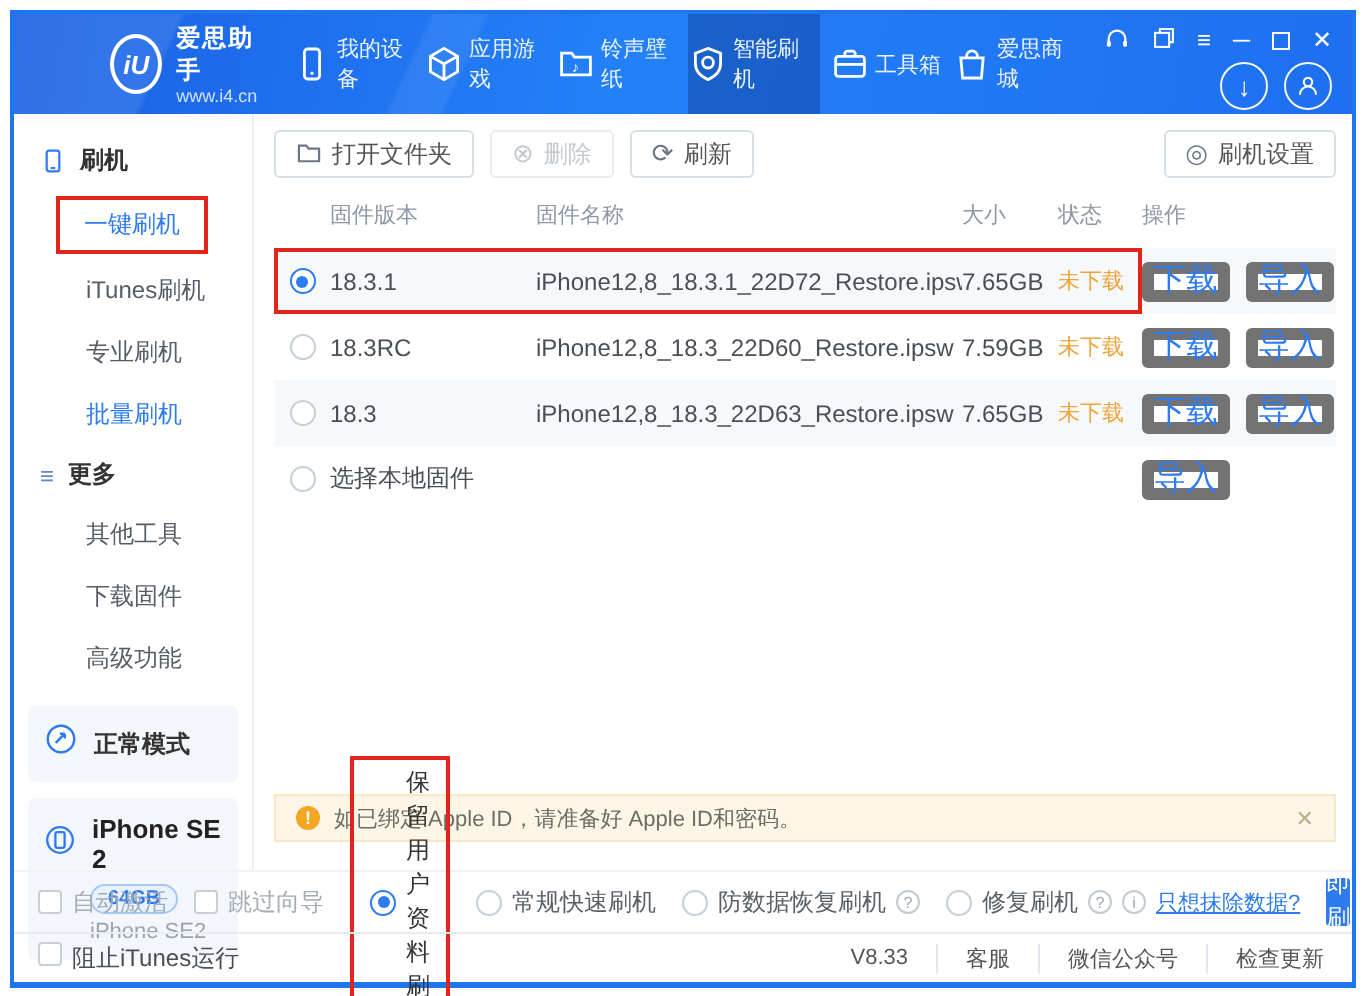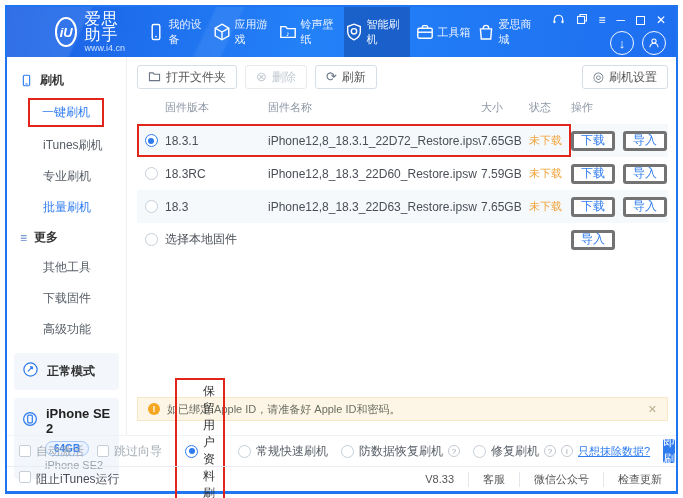--- a/index.html
+++ b/index.html
@@ -11,21 +11,21 @@
             display:flex; flex-direction:column; }
 
   
   .topbar { height:50px; flex:0 0 50px; display:flex; align-items:stretch; position:relative;
     background:
       linear-gradient(115deg, rgba(255,255,255,.10) 12%, transparent 12.5%, transparent 30%, rgba(255,255,255,.07) 30.5%, rgba(255,255,255,.07) 34%, transparent 34.5%),
       linear-gradient(100deg,#1a5fe4,#2381f8 45%,#1e6ff0); padding-left: 36px; }
   .logo { display:flex; align-items:center; gap:7px; padding:0 13px 0 12px; }
   .logo-badge { width:30px; height:30px; border:2px solid #fff; border-radius:50%; display:flex;
     align-items:center; justify-content:center; color:#fff; font-weight:bold; font-style:italic; font-size:13px; }
-  .logo-brand { font-size:16px; font-weight:normal; color:#fff; letter-spacing:1px; line-height:16px; }
+  .logo-brand { font-size:12px; font-weight:bold; color:#fff; letter-spacing:1px; line-height:16px; }
   .logo-site { font-size:9px; color:#cfe2ff; }
   .tabs { display:flex; }
   .tab { width:66px; display:flex; flex-direction:row; align-items:center; justify-content:center;
     gap:3px; color:#eaf2ff; font-size:11px; cursor:default; }
   .tab.active { background:rgba(8,34,110,.32); }
   .tab svg { display:block; }
 
   .win-area { margin-left:auto; display:flex; flex-direction:column; align-items:flex-end; padding:6px 10px 4px; }
   .win-row1 { display:flex; gap:11px; align-items:center; color:#fff; font-size:12px; height:14px; }
   .win-row1 span { line-height:14px; }
@@ -61,22 +61,22 @@
   .tbtn.disabled .ticon { color:#c3cad2; }
   .tbtn.settings { margin-left:auto; }
 
   .tgrid { display:grid; grid-template-columns:28px 103px 1fr 48px 42px 97px; align-items:center; }
   .thead { font-size:11px; color:#8d97a5; padding:11px 0 9px; }
   .trow { height:33px; font-size:12px; color:#4a4f57; position:relative; }
   .trow.alt { background:#f6f9fc; }
   .cell-name { white-space:nowrap; overflow:hidden; }
   .cell-status { color:#f0a43c; font-size:11px; }
   .cell-actions { display:flex; gap:8px; }
-  .abtn { width:44px; height:20px; border:3px solid #737373; border-radius:3px; background:#fff;
-    color:#2e7bf0; font-size:12px; display:flex; align-items:center; justify-content:center; cursor:default; }
+  .abtn { width:44px; height:20px; border:6px solid #737373; border-radius:3px; background:#fff;
+    color:#2e7bf0; font-size:16px; display:flex; align-items:center; justify-content:center; cursor:default; }
   .row-anno { position:absolute; left:0; top:0; bottom:0; right:97px; border:2px solid #e1251b; pointer-events:none; }
 
   .radio { width:13px; height:13px; flex:0 0 13px; border-radius:50%; border:1px solid #c6ced8; background:#fff; position:relative; }
   .trow .radio { margin:0 auto; }
   .radio.checked { border-color:#2e7bf0; }
   .radio.checked::after { content:""; position:absolute; left:2.5px; top:2.5px; right:2.5px; bottom:2.5px;
     background:#2e7bf0; border-radius:50%; }
   .checkbox { width:12px; height:12px; flex:0 0 12px; border:1px solid #c6ced8; border-radius:2px; background:#fff; }
 
   .notice { margin-top:auto; height:24px; flex:0 0 24px; background:#fdf6e7; border:1px solid #f6e8c5;

